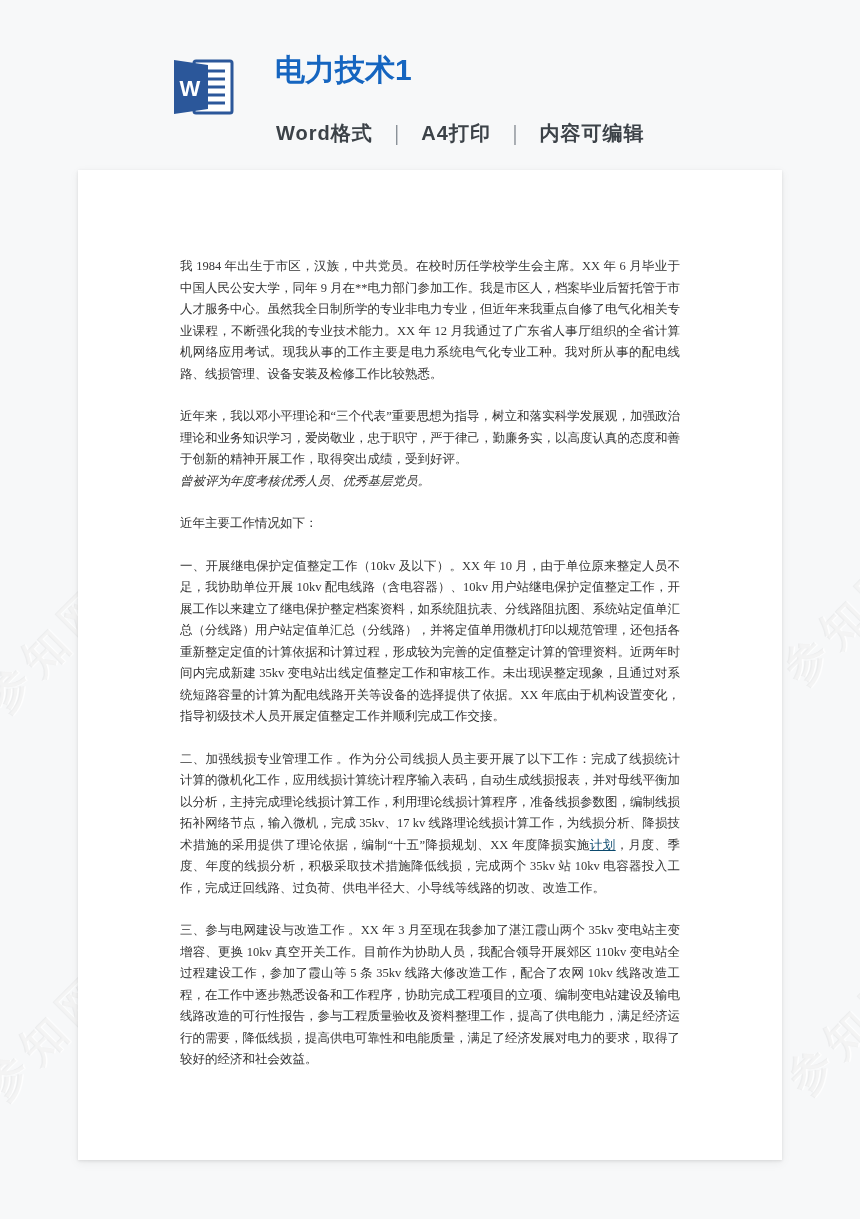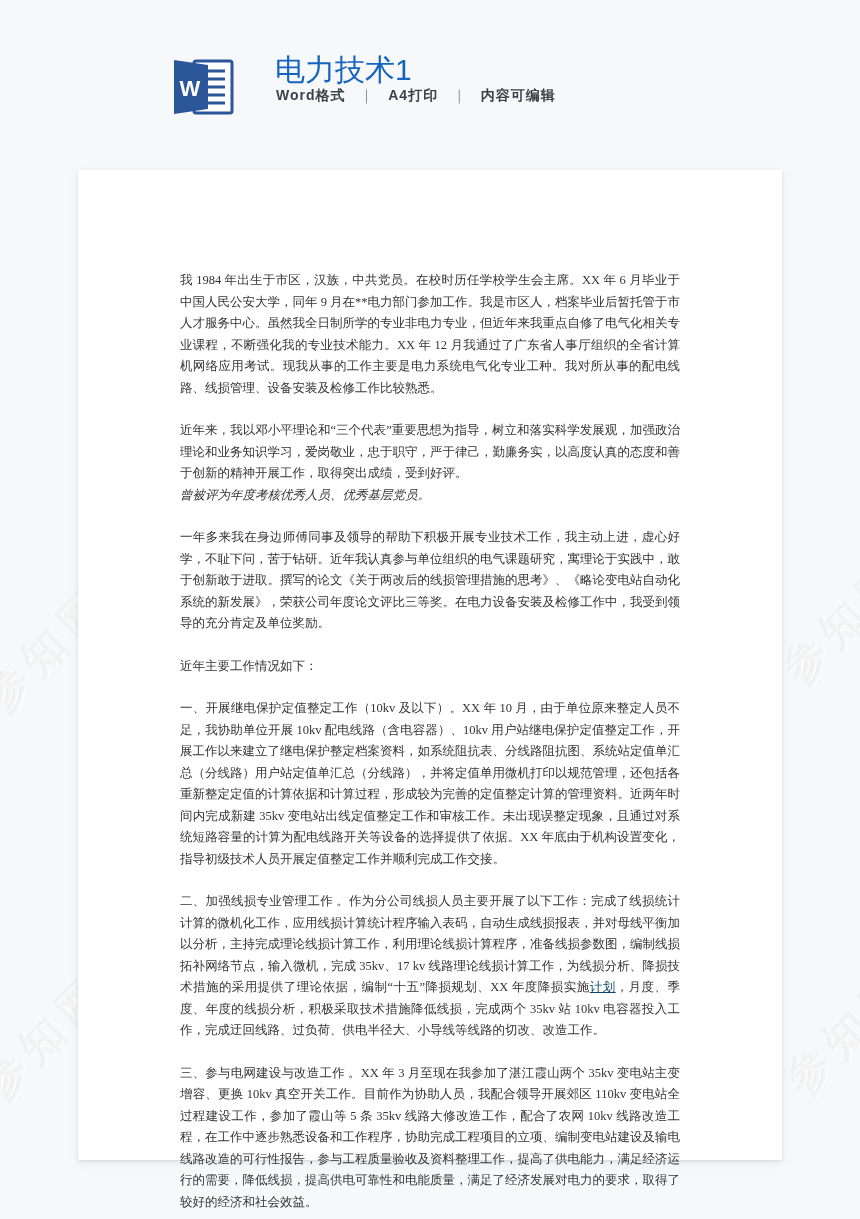--- a/index.html
+++ b/index.html
@@ -8,43 +8,43 @@
     background:#f7f8f9;
     position:relative;
     overflow:hidden;
     font-family:"Liberation Sans", sans-serif;
   }
   
   .header{position:absolute;left:0;top:0;width:860px;height:170px;}
   .word-icon{position:absolute;left:168px;top:52px;width:70px;height:70px;}
   .doc-title{
     position:absolute;left:275px;top:50px;margin:0;
-    font-size:30px;font-weight:normal;color:#1565c0;
+    font-size:30px;font-weight:bold;color:#1565c0;
     font-family:"Liberation Sans", sans-serif;
   }
   .doc-meta{
-    position:absolute;left:276px;top:87px;
-    font-size:14px;font-weight:bold;color:#3c4248;
+    position:absolute;left:276px;top:120px;
+    font-size:20px;font-weight:bold;color:#3c4248;
     letter-spacing:1px;
   }
   .doc-meta .sep{color:#7d848c;margin:0 14px;font-weight:normal;}
   
   .page{
     position:absolute;left:78px;top:170px;width:704px;height:990px;
     background:#ffffff;
     box-shadow:0 1px 3px rgba(0,0,0,0.10), 0 3px 10px rgba(0,0,0,0.06);
   }
   .page-content{
     position:absolute;left:102px;top:86px;width:500px;
     font-family:"Liberation Serif","DejaVu Serif", serif;
     font-size:12.5px;line-height:21.5px;color:#333333;
     text-align:justify;
   }
   .para{margin:21px 0 0 0;}
-  .para:first-child{margin-top:14px;}
+  .para:first-child{margin-top:0;}
   .para.tight{margin-top:0;font-style:italic;}
   .doc-link{color:#0c4a6e;text-decoration:underline;cursor:pointer;}
   
   .watermark{
     position:absolute;
     font-size:44px;font-weight:bold;letter-spacing:8px;
     color:rgba(150,150,150,0.10);
     text-shadow:1px 1px 1px rgba(255,255,255,0.9);
     transform:rotate(-45deg);
     white-space:nowrap;
@@ -79,19 +79,18 @@
 <div class="watermark" style="left:768px;top:592px;">参知网</div>
 <div class="watermark" style="left:-32px;top:1008px;">参知网</div>
 <div class="watermark" style="left:772px;top:1002px;">参知网</div>
 <div class="watermark wm-faint" style="left:348px;top:1042px;">参知网</div>
 
 <div class="page">
   <div class="page-content">
       <p class="para">我 1984 年出生于市区，汉族，中共党员。在校时历任学校学生会主席。XX 年 6 月毕业于中国人民公安大学，同年 9 月在**电力部门参加工作。我是市区人，档案毕业后暂托管于市人才服务中心。虽然我全日制所学的专业非电力专业，但近年来我重点自修了电气化相关专业课程，不断强化我的专业技术能力。XX 年 12 月我通过了广东省人事厅组织的全省计算机网络应用考试。现我从事的工作主要是电力系统电气化专业工种。我对所从事的配电线路、线损管理、设备安装及检修工作比较熟悉。</p>
       <p class="para">近年来，我以邓小平理论和“三个代表”重要思想为指导，树立和落实科学发展观，加强政治理论和业务知识学习，爱岗敬业，忠于职守，严于律己，勤廉务实，以高度认真的态度和善于创新的精神开展工作，取得突出成绩，受到好评。</p>
       <p class="para tight">曾被评为年度考核优秀人员、优秀基层党员。</p>
-      <p class="para">一年多来我在身边师傅同事及领导的帮助下积极开展专业技术工作，我主动上进，虚心好学，不耻下问，苦于钻研。近年我认真参与单位组织的电气课题研究，寓理论于实践中，敢于创新敢于进取。撰写的论文《关于两改后的线损管理措施的思考》、《略论变电站自动化系统的新发展》，荣获公司年度论文评比三等奖。在电力设备安装及检修工作中，我受到领导的充分肯定及单位奖励。</p>
       <p class="para">近年主要工作情况如下：</p>
       <p class="para">一、开展继电保护定值整定工作（10kv 及以下）。XX 年 10 月，由于单位原来整定人员不足，我协助单位开展 10kv 配电线路（含电容器）、10kv 用户站继电保护定值整定工作，开展工作以来建立了继电保护整定档案资料，如系统阻抗表、分线路阻抗图、系统站定值单汇总（分线路）用户站定值单汇总（分线路），并将定值单用微机打印以规范管理，还包括各重新整定定值的计算依据和计算过程，形成较为完善的定值整定计算的管理资料。近两年时间内完成新建 35kv 变电站出线定值整定工作和审核工作。未出现误整定现象，且通过对系统短路容量的计算为配电线路开关等设备的选择提供了依据。XX 年底由于机构设置变化，指导初级技术人员开展定值整定工作并顺利完成工作交接。</p>
       <p class="para"><span>二、加强线损专业管理工作 。作为分公司线损人员主要开展了以下工作：完成了线损统计计算的微机化工作，应用线损计算统计程序输入表码，自动生成线损报表，并对母线平衡加以分析，主持完成理论线损计算工作，利用理论线损计算程序，准备线损参数图，编制线损拓补网络节点，输入微机，完成 35kv、17 kv 线路理论线损计算工作，为线损分析、降损技术措施的采用提供了理论依据，编制“十五”降损规划、XX 年度降损实施</span><a class="doc-link" href="#">计划</a><span>，月度、季度、年度的线损分析，积极采取技术措施降低线损，完成两个 35kv 站 10kv 电容器投入工作，完成迂回线路、过负荷、供电半径大、小导线等线路的切改、改造工作。</span></p>
       <p class="para">三、参与电网建设与改造工作 。XX 年 3 月至现在我参加了湛江霞山两个 35kv 变电站主变增容、更换 10kv 真空开关工作。目前作为协助人员，我配合领导开展郊区 110kv 变电站全过程建设工作，参加了霞山等 5 条 35kv 线路大修改造工作，配合了农网 10kv 线路改造工程，在工作中逐步熟悉设备和工作程序，协助完成工程项目的立项、编制变电站建设及输电线路改造的可行性报告，参与工程质量验收及资料整理工作，提高了供电能力，满足经济运行的需要，降低线损，提高供电可靠性和电能质量，满足了经济发展对电力的要求，取得了较好的经济和社会效益。</p>
     </div>
 </div>
 
 </body></html>

